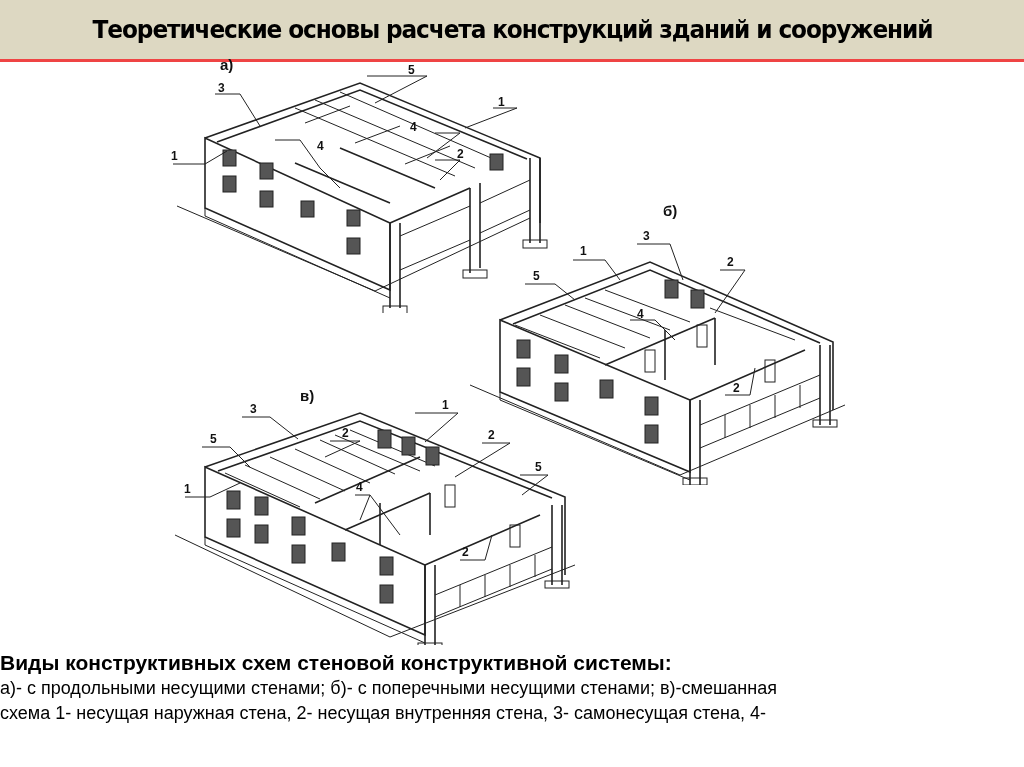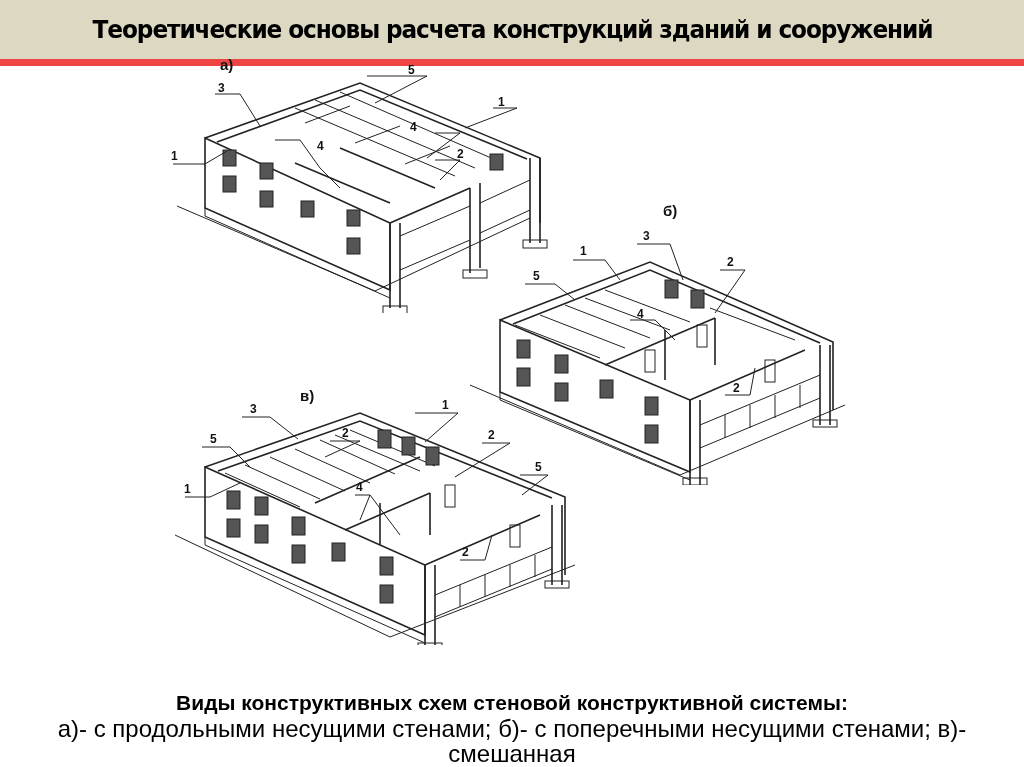--- a/index.html
+++ b/index.html
@@ -1,42 +1,42 @@
 <!DOCTYPE html>
 <html><head>
 <meta charset="utf-8">
 <style>
   html, body { margin: 0; padding: 0; background: #ffffff; }
   body { width: 1024px; height: 767px; position: relative; overflow: hidden; font-family: "Liberation Sans", sans-serif; }
   .titlebar {
     position: absolute; left: 0; top: 0; width: 1024px; height: 59px;
-    background: #ddd8c2; border-bottom: 7px solid #ef4444;
+    background: #ddd8c2; border-bottom: 3px solid #ef4444;
     display: flex; align-items: center; justify-content: center;
   }
   .titlebar h1 {
     margin: 0; font-family: "DejaVu Sans", sans-serif; font-weight: bold;
     font-size: 25px; letter-spacing: -1.2px; color: #000; transform: scaleX(0.93);
     white-space: nowrap;
   }
   .figure { position: absolute; }
   .figure svg { display: block; }
   .fig-label {
     position: absolute; font-family: "Liberation Sans", sans-serif; font-weight: bold;
     font-size: 15px; color: #111;
   }
   .callout {
     position: absolute; font-family: "Liberation Sans", sans-serif; font-weight: bold;
     font-size: 12px; color: #111; line-height: 1;
   }
   .caption {
-    position: absolute; left: 0; top: 650px; width: 1024px; text-align: center;
-    font-family: "Liberation Sans", sans-serif; color: #000; margin-top: 40px;
+    position: absolute; left: 0; top: 650px; width: 1024px; 
+    font-family: "Liberation Sans", sans-serif; color: #000;
   }
   .caption .cap-title { font-weight: bold; font-size: 21px; line-height: 26px; }
-  .caption .cap-body { font-size: 24px; line-height: 25px; }
+  .caption .cap-body { font-size: 18px; line-height: 25px; }
   .stroke { stroke: #222; stroke-width: 1.6; fill: none; }
   .thin { stroke: #222; stroke-width: 1; fill: none; }
   .win { fill: #555; stroke: #222; stroke-width: 1; }
 </style>
 </head>
 <body>
 
 <div class="titlebar">
   <h1>Теоретические основы расчета конструкций зданий и сооружений</h1>
 </div>
@@ -184,13 +184,14 @@
   <span class="callout" style="left:318px; top:44px;">2</span>
   <span class="callout" style="left:14px; top:98px;">1</span>
   <span class="callout" style="left:186px; top:96px;">4</span>
   <span class="callout" style="left:365px; top:76px;">5</span>
   <span class="callout" style="left:292px; top:161px;">2</span>
 </div>
 
 <div class="caption">
   <div class="cap-title">Виды конструктивных схем стеновой конструктивной системы:</div>
   <div class="cap-body">а)- с продольными несущими стенами; б)- с поперечными несущими стенами; в)-смешанная</div>
+  <div class="cap-body">схема 1- несущая наружная стена, 2- несущая внутренняя стена, 3- самонесущая стена, 4-</div>
 </div>
 
 </body></html>

